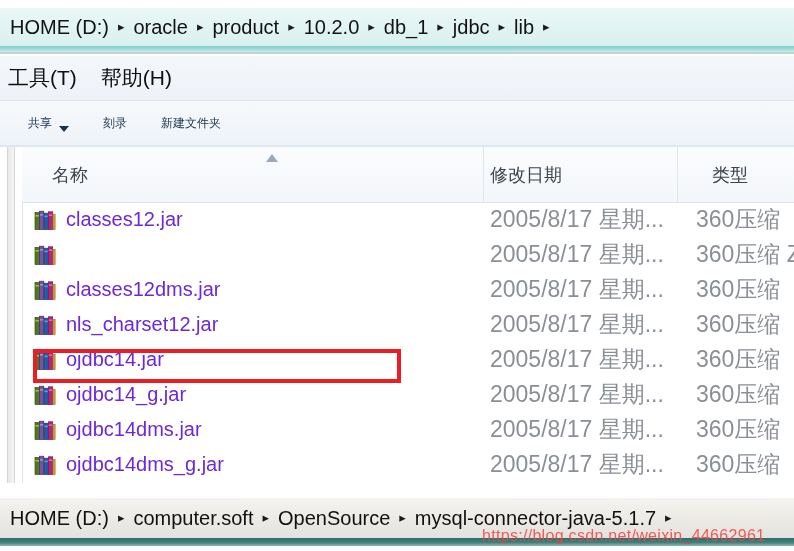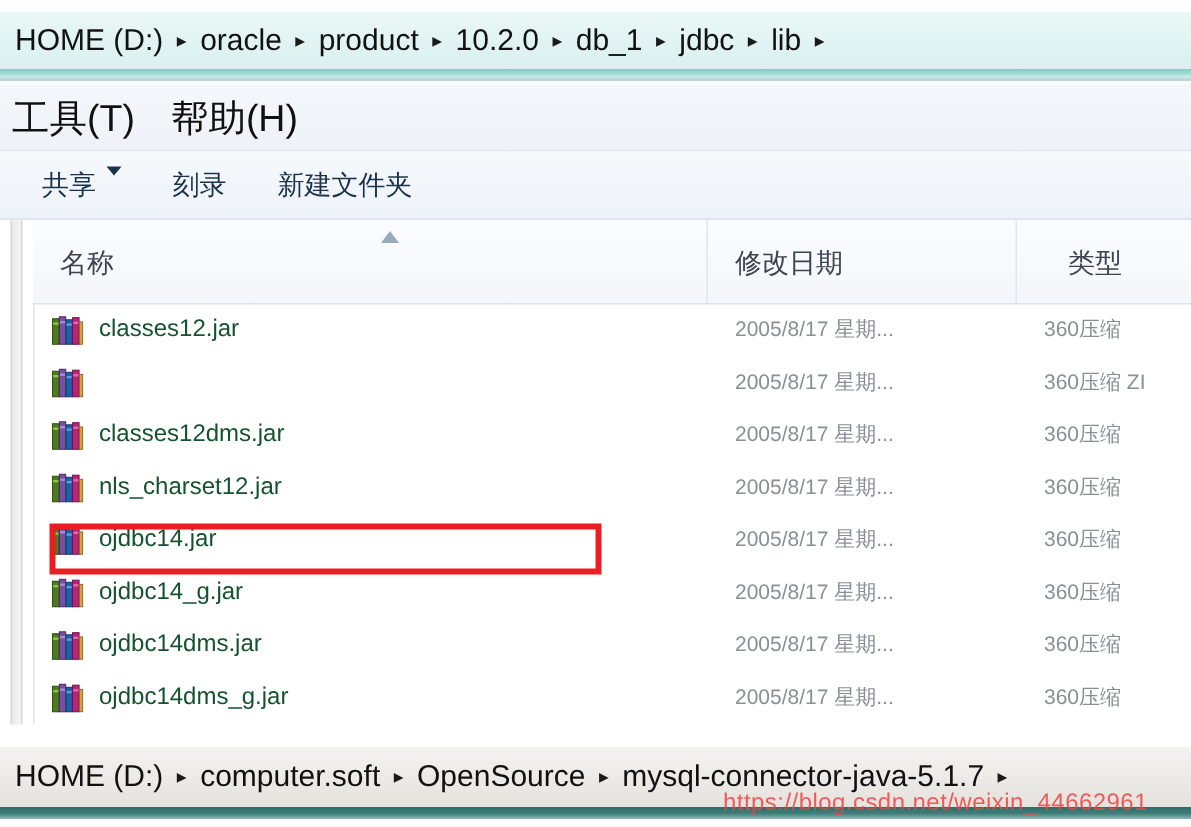--- a/index.html
+++ b/index.html
@@ -77,21 +77,21 @@
     top: 56px;
     width: 794px;
     height: 44px;
     background: linear-gradient(to bottom, #f4f7fb 0%, #eef2f8 100%);
     display: flex;
     align-items: center;
     padding-left: 8px;
     box-sizing: border-box;
   }
   .menu-item {
-    font-size: 25px;
+    font-size: 21px;
     color: #101010;
     margin-right: 24px;
     white-space: nowrap;
   }
   .menubar-rule {
     position: absolute;
     left: 0;
     top: 100px;
     width: 794px;
     height: 1px;
@@ -105,26 +105,26 @@
     top: 101px;
     width: 794px;
     height: 44px;
     background: linear-gradient(to bottom, #f6f9fc 0%, #eef3f9 100%);
     display: flex;
     align-items: center;
     padding-left: 28px;
     box-sizing: border-box;
   }
   .tool-item {
-    font-size: 18px;
+    font-size: 12px;
     color: #19334d;
     margin-right: 34px;
     white-space: nowrap;
     display: flex;
-    align-items: flex-start;
+    align-items: flex-end;
     gap: 7px;
   }
   .caret-down {
     width: 0; height: 0;
     border-left: 5px solid transparent;
     border-right: 5px solid transparent;
     border-top: 6px solid #19334d;
     display: inline-block;
   }
   .toolbar-rule {
@@ -180,21 +180,21 @@
     top: 0;
     height: 55px;
     display: flex;
     align-items: center;
     font-size: 18px;
     color: #3c4450;
     box-sizing: border-box;
     padding-left: 18px;
     white-space: nowrap;
   }
-  .col-head.name  { left: 0px;   width: 450px; border-right: 1px solid #e0e6ee; }
+  .col-head.name  { left: 12px;   width: 450px; border-right: 1px solid #e0e6ee; }
   .col-head.date  { left: 450px; width: 206px; border-right: 1px solid #e0e6ee; }
   .col-head.type  { left: 672px; width: 116px; }
   .sort-arrow {
     position: absolute;
     left: 232px;
     top: 7px;
     width: 0; height: 0;
     border-left: 6px solid transparent;
     border-right: 6px solid transparent;
     border-bottom: 8px solid #9aa9bb;
@@ -232,26 +232,26 @@
     box-sizing: border-box;
   }
   .cell-type {
     position: absolute;
     left: 656px;
     width: 138px;
     padding-left: 18px;
     box-sizing: border-box;
   }
   .fname {
-    font-size: 16px;
-    color: #14532d;
+    font-size: 20px;
+    color: #6d28d9;
     white-space: nowrap;
   }
   .fdate, .ftype {
-    font-size: 14px;
+    font-size: 23px;
     color: #8a8f96;
     white-space: nowrap;
   }
 
   
   .zip-icon {
     width: 22px;
     height: 22px;
     position: relative;
     flex: 0 0 22px;

